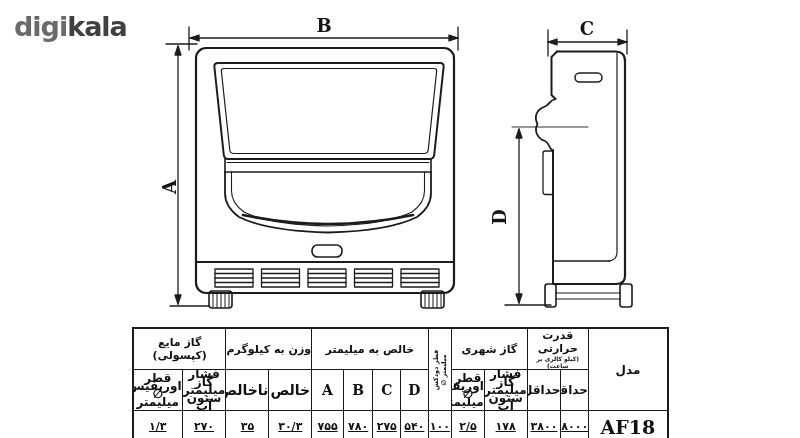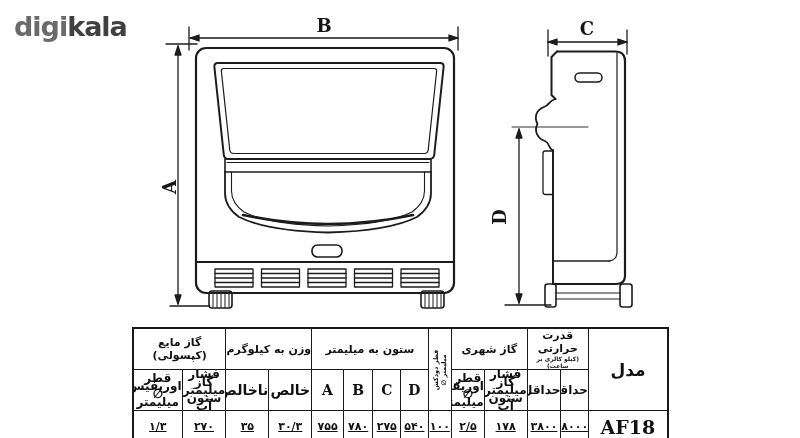--- a/index.html
+++ b/index.html
@@ -21,21 +21,21 @@
   .spec{border:2px solid #1a1a1a;}
   .r1 td{height:29px;}
   .r2 td{height:25px;}
   .r3 td{height:31px;}
   .grp{font-weight:bold;font-size:11px;}
   .grp small{display:block;font-weight:bold;font-size:6px;line-height:7px;}
   .tiny{font-weight:bold;font-size:12px;line-height:8px;white-space:pre-line;}
   .sub{font-weight:bold;font-size:14px;}
   .abcd{font-family:"DejaVu Serif","Liberation Serif",serif;font-weight:bold;font-size:14px;direction:ltr;}
   .val{font-weight:bold;font-size:11px;direction:ltr;text-decoration:underline;}
-  .model-h{font-weight:bold;font-size:17px;}
+  .model-h{font-weight:bold;font-size:12px;}
   .model-v{font-family:"DejaVu Serif","Liberation Serif",serif;font-weight:bold;font-size:19px;direction:ltr;}
   .red{color:#e02525;}
   .vertcell{position:relative;}
   .vert{position:absolute;left:50%;top:50%;transform:translate(-50%,-50%) rotate(-90deg);font-weight:bold;font-size:6.5px;line-height:8px;white-space:pre-line;width:52px;text-align:center;}
 </style>
 </head>
 <body>
 
 <div class="logo"><span class="p1">digi</span><span class="p2">kala</span></div>
 
@@ -192,21 +192,21 @@
     <td rowspan="2" class="model-h">مدل</td>
     <td colspan="2" class="grp">
       <span>قدرت حرارتی</span>
       <small>(کیلو کالری بر ساعت)</small>
     </td>
     <td colspan="2" class="grp">گاز شهری</td>
     <td rowspan="2" class="vertcell">
       <div class="vert">قطر دودکش
 میلیمتر ∅</div>
     </td>
-    <td colspan="4" class="grp">ستون به میلیمتر</td>
+    <td colspan="4" class="grp">خالص به میلیمتر</td>
     <td colspan="2" class="grp">وزن به کیلوگرم</td>
     <td colspan="2" class="grp red">گاز مایع (کپسولی)</td>
   </tr>
   <tr class="r2">
     <td class="tiny">حداقل</td>
     <td class="tiny">حداقل</td>
     <td class="tiny">فشار گاز
 میلیمتر ستون آب</td>
     <td class="tiny">قطر اوریفیس ∅
 میلیمتر</td>

